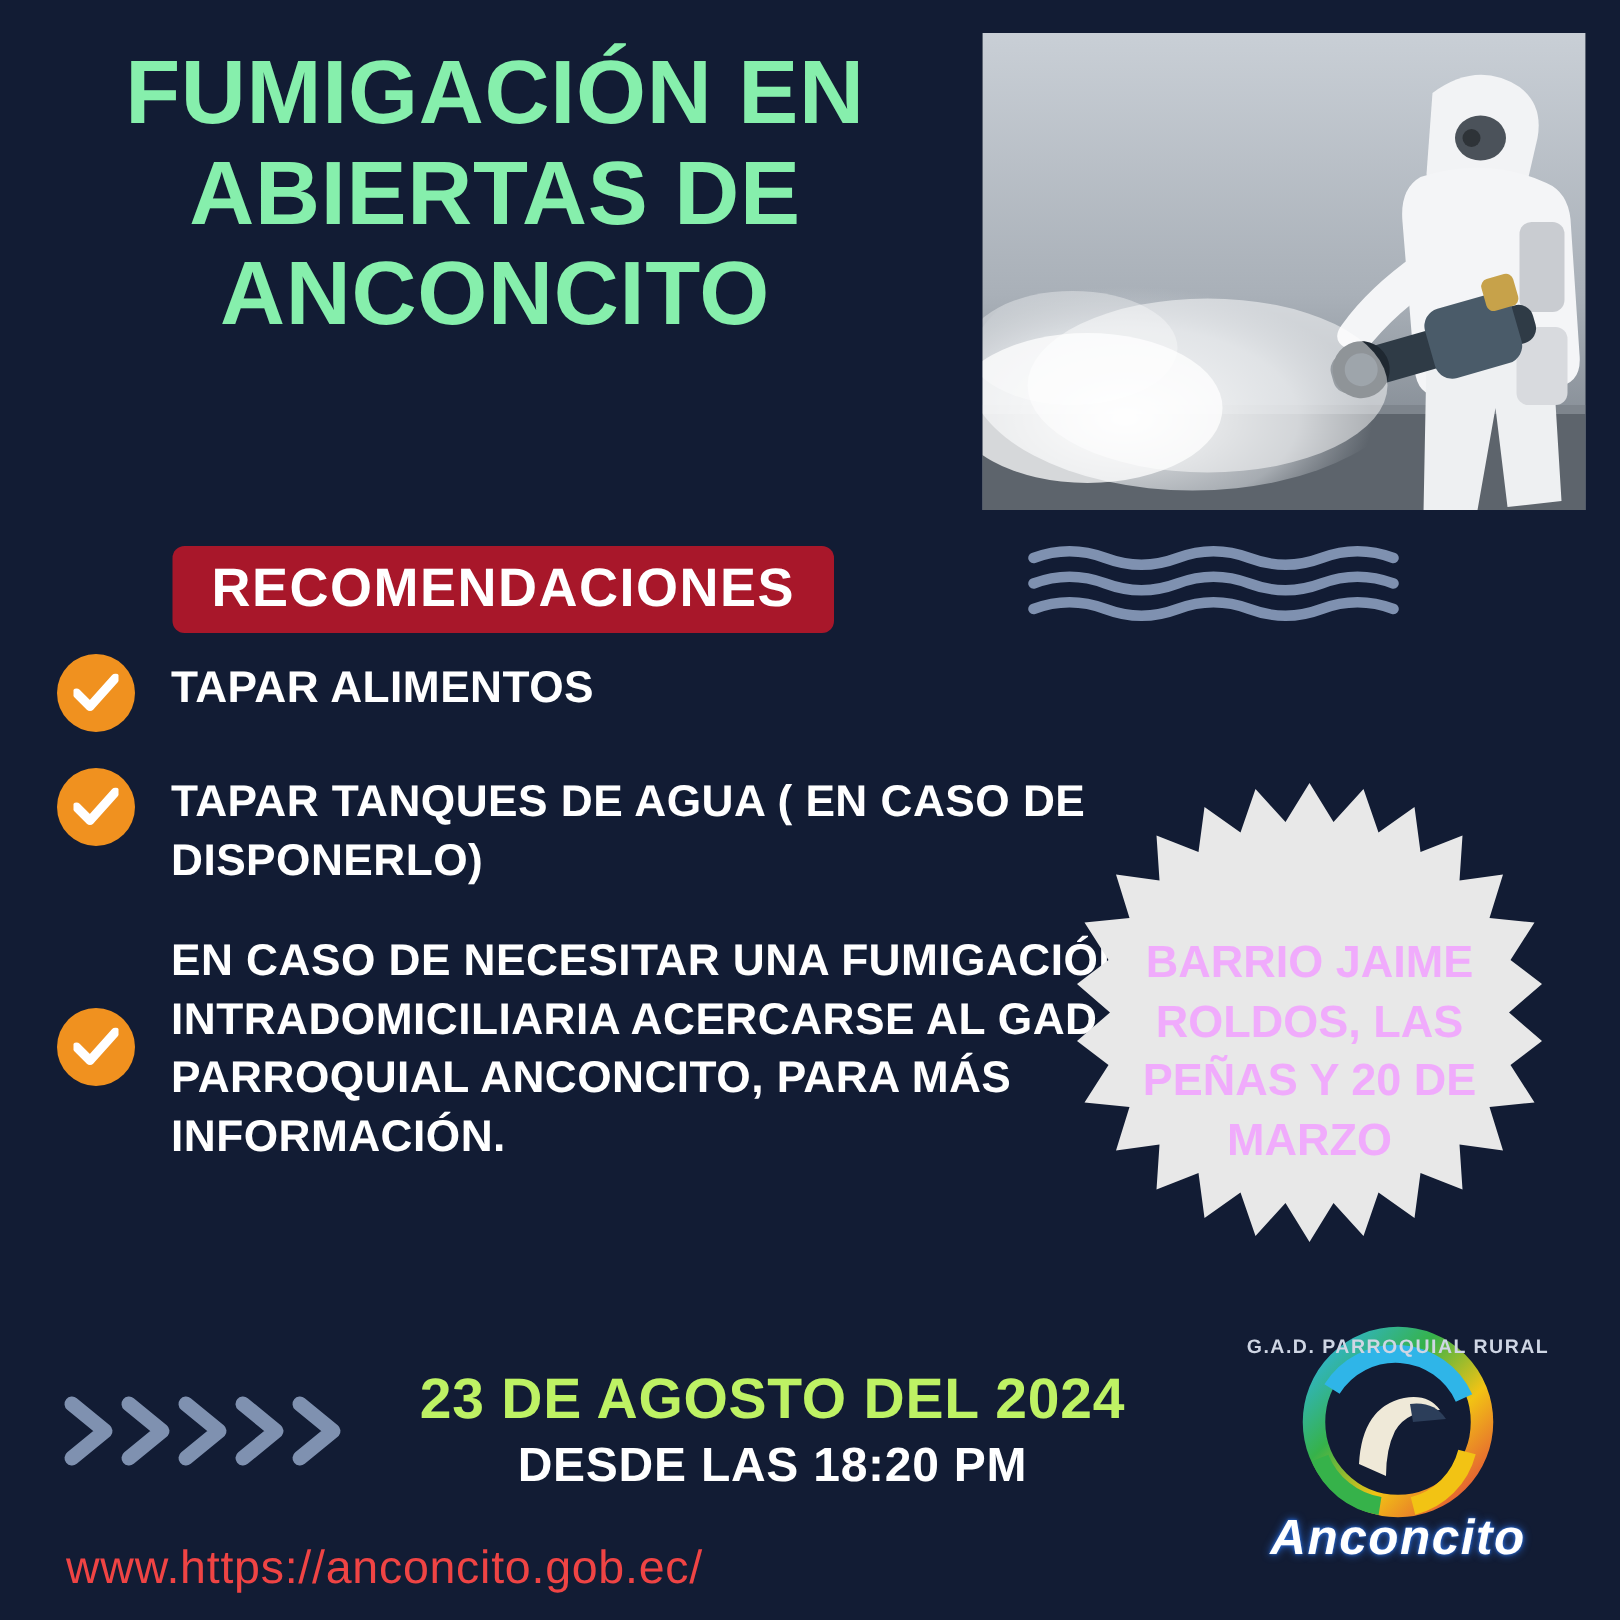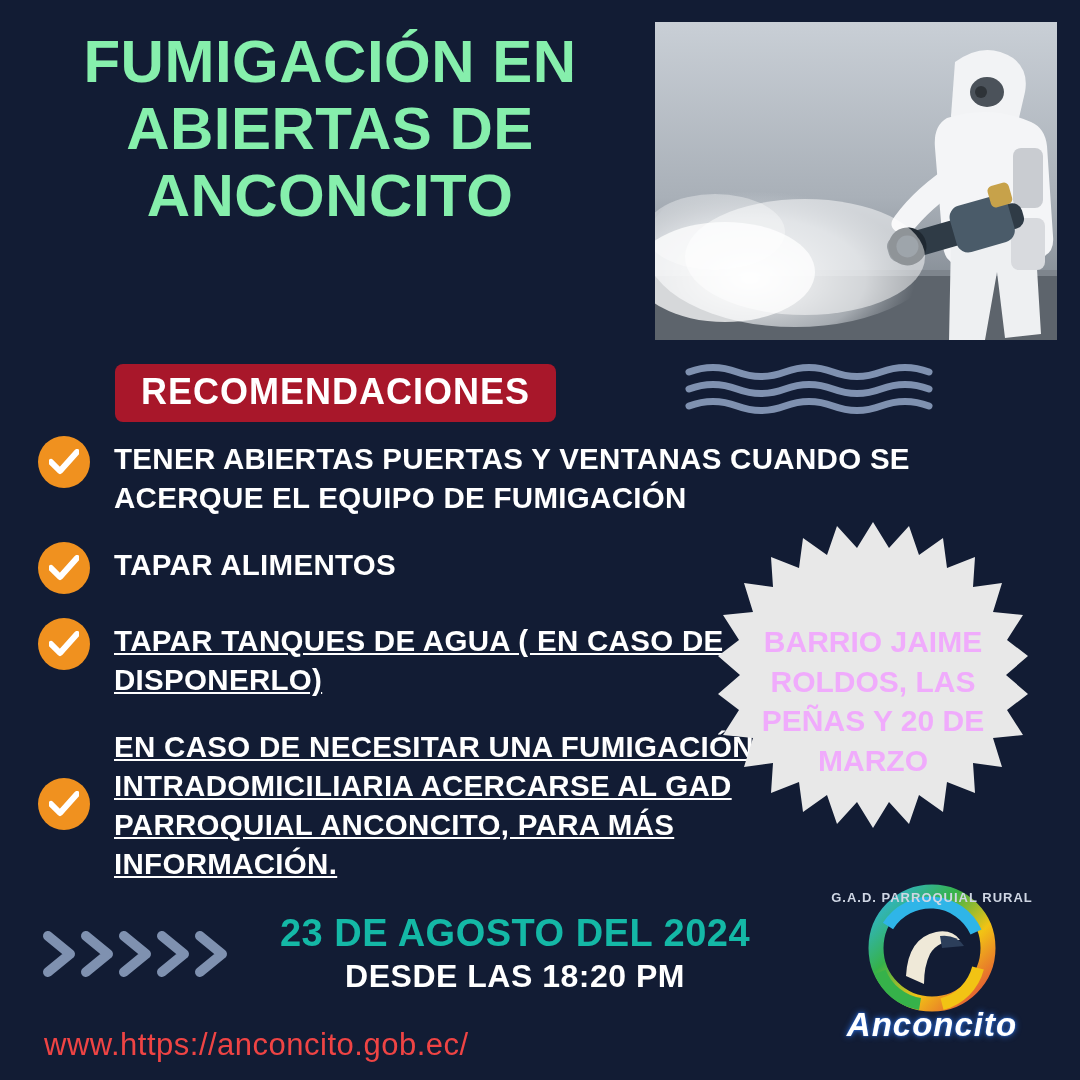--- a/index.html
+++ b/index.html
@@ -107,21 +107,21 @@
   .rec-text {
     color: #ffffff;
     font-size: 29.5px;
     font-weight: bold;
     line-height: 1.32;
     letter-spacing: 0.3px;
     max-width: 800px;
     padding-top: 4px;
   }
   .rec-item.align-mid .check { align-self: center; }
-  .rec-item.narrow .rec-text { max-width: 700px; text-decoration: underline; }
+  .rec-item.narrow .rec-text { max-width: 700px; }
 
   
   .burst {
     position: absolute;
     left: 718px;
     top: 520px;
     width: 310px;
     height: 310px;
   }
   .burst-label {
@@ -138,21 +138,21 @@
 
   
   .date-block {
     position: absolute;
     left: 255px;
     top: 912px;
     width: 520px;
     text-align: center;
   }
   .date-main {
-    color: #14b8a6;
+    color: #bef264;
     font-weight: bold;
     font-size: 38px;
     letter-spacing: 0.5px;
     line-height: 1.15;
   }
   .date-sub {
     color: #ffffff;
     font-weight: bold;
     font-size: 32px;
     letter-spacing: 0.5px;
@@ -273,28 +273,20 @@
         <path d="M6 44 q24 -9 48 0 t48 0 t48 0 t48 0 t48 0"></path>
       </g>
     </svg>
   </div>
 
   <div class="ribbon">
     <div class="ribbon-text">RECOMENDACIONES</div>
   </div>
 
   <div class="rec-list">
-    <div class="rec-item">
-      <span class="check">
-        <svg width="30" height="26" viewBox="0 0 30 26">
-            <path d="M2 13 L11 22 L28 3" stroke="#ffffff" stroke-width="6" fill="none" stroke-linecap="round" stroke-linejoin="round"></path>
-          </svg>
-      </span>
-      <span class="rec-text">TENER ABIERTAS PUERTAS Y VENTANAS CUANDO SE ACERQUE EL EQUIPO DE FUMIGACIÓN</span>
-    </div>
 
     <div class="rec-item align-mid">
       <span class="check">
         <svg width="30" height="26" viewBox="0 0 30 26">
             <path d="M2 13 L11 22 L28 3" stroke="#ffffff" stroke-width="6" fill="none" stroke-linecap="round" stroke-linejoin="round"></path>
           </svg>
       </span>
       <span class="rec-text">TAPAR ALIMENTOS</span>
     </div>
 

